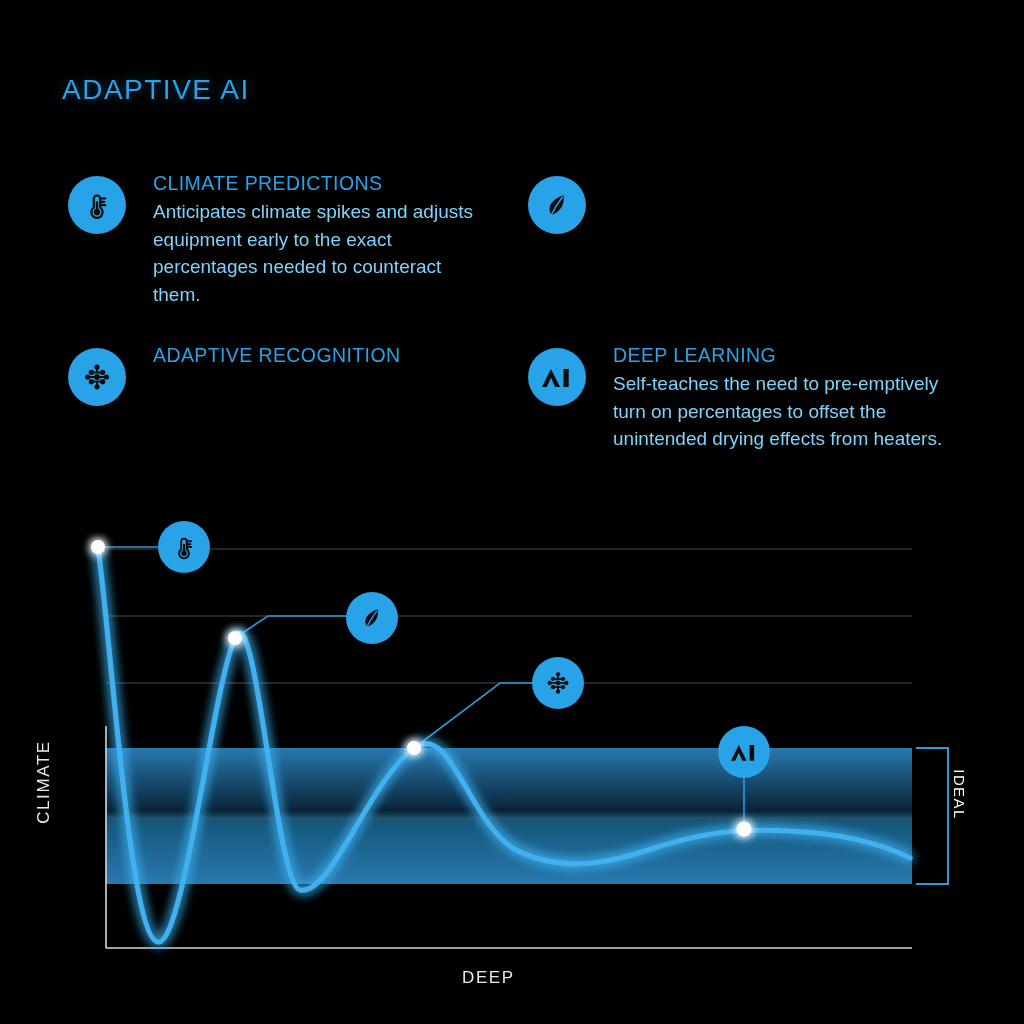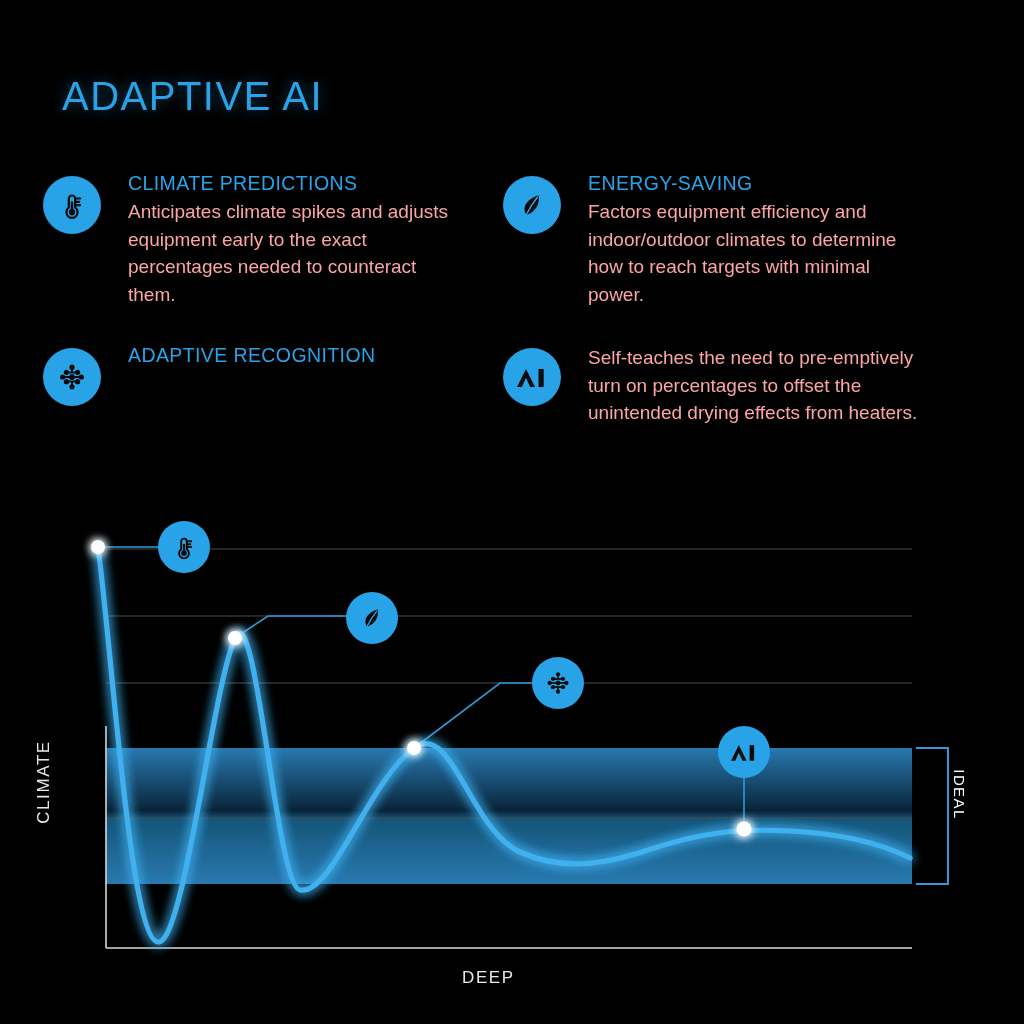--- a/index.html
+++ b/index.html
@@ -13,31 +13,31 @@
   #page {
     position: relative;
     width: 1024px; height: 1024px;
     background: #000000;
   }
 
   
   #title {
     position: absolute;
     left: 62px; top: 74px;
-    font-size: 40px;
+    font-size: 28px;
     letter-spacing: 1.5px;
     font-weight: 400;
     color: #29a3e8;
     text-shadow: 0 0 14px rgba(41,163,232,0.45);
   }
 
   
   #features {
     position: absolute;
-    left: 43px; top: 170px;
+    left: 68px; top: 170px;
     width: 920px;
     display: grid;
     grid-template-columns: 460px 460px;
     grid-template-rows: 172px 172px;
   }
   .feature { display: flex; align-items: flex-start; }
   .feat-icon {
     flex: 0 0 auto;
     width: 58px; height: 58px;
     border-radius: 50%;
@@ -47,21 +47,21 @@
   }
   .feat-text { margin-left: 27px; padding-top: 2px; }
   .feat-title {
     color: #29a3e8;
     font-size: 19.5px;
     letter-spacing: 0.4px;
     margin-bottom: 3px;
     white-space: nowrap;
   }
   .feat-desc {
-    color: #fca5a5;
+    color: #7dd3fc;
     font-size: 19px;
     line-height: 27.5px;
     max-width: 330px;
   }
 
   
   #chart-wrap {
     position: absolute;
     left: 0; top: 500px;
     width: 1024px; height: 524px;
@@ -128,24 +128,20 @@
         <div class="feat-desc">Anticipates climate spikes and adjusts equipment early to the exact percentages needed to counteract them.</div>
       </div>
     </div>
 
     <div class="feature">
       <div class="feat-icon">
         <svg width="34" height="34" viewBox="0 0 34 34">
           <path d="M23.5 7.2C23.5 7.2 9.5 11.5 9.5 21.2c0 3.4 2.2 5.8 2.2 5.8S25.9 22.4 23.5 7.2z" fill="#0b0b0b"></path>
           <path d="M22.4 9.2C18.4 14.2 14.2 20.4 11.3 27.0" fill="none" stroke="#29a3e8" stroke-width="1.5" stroke-linecap="round"></path>
         </svg>
-      </div>
-      <div class="feat-text">
-        <div class="feat-title">ENERGY-SAVING</div>
-        <div class="feat-desc">Factors equipment efficiency and indoor/outdoor climates to determine how to reach targets with minimal power.</div>
       </div>
     </div>
 
     <div class="feature">
       <div class="feat-icon">
         <svg width="36" height="36" viewBox="0 0 36 36">
           <g stroke="#0b0b0b" stroke-width="1.9">
             <line x1="18" y1="8.5" x2="18" y2="14"></line>
             <line x1="18" y1="22" x2="18" y2="27.5"></line>
             <line x1="11" y1="13.5" x2="25" y2="13.5"></line>
@@ -171,20 +167,21 @@
     </div>
 
     <div class="feature">
       <div class="feat-icon">
         <svg width="38" height="30" viewBox="0 0 38 30">
           <path d="M4 25 L13 7 L22 25 L17.2 25 L13 15.8 L8.8 25 Z" fill="#0b0b0b"></path>
           <rect x="25.5" y="7" width="5.2" height="18" fill="#0b0b0b"></rect>
         </svg>
       </div>
       <div class="feat-text">
+        <div class="feat-title">DEEP LEARNING</div>
         <div class="feat-desc">Self-teaches the need to pre-emptively turn on percentages to offset the unintended drying effects from heaters.</div>
       </div>
     </div>
 
   </div>
 
   <div id="chart-wrap">
 
     <svg id="chart-svg" width="1024" height="524">
       <defs>

